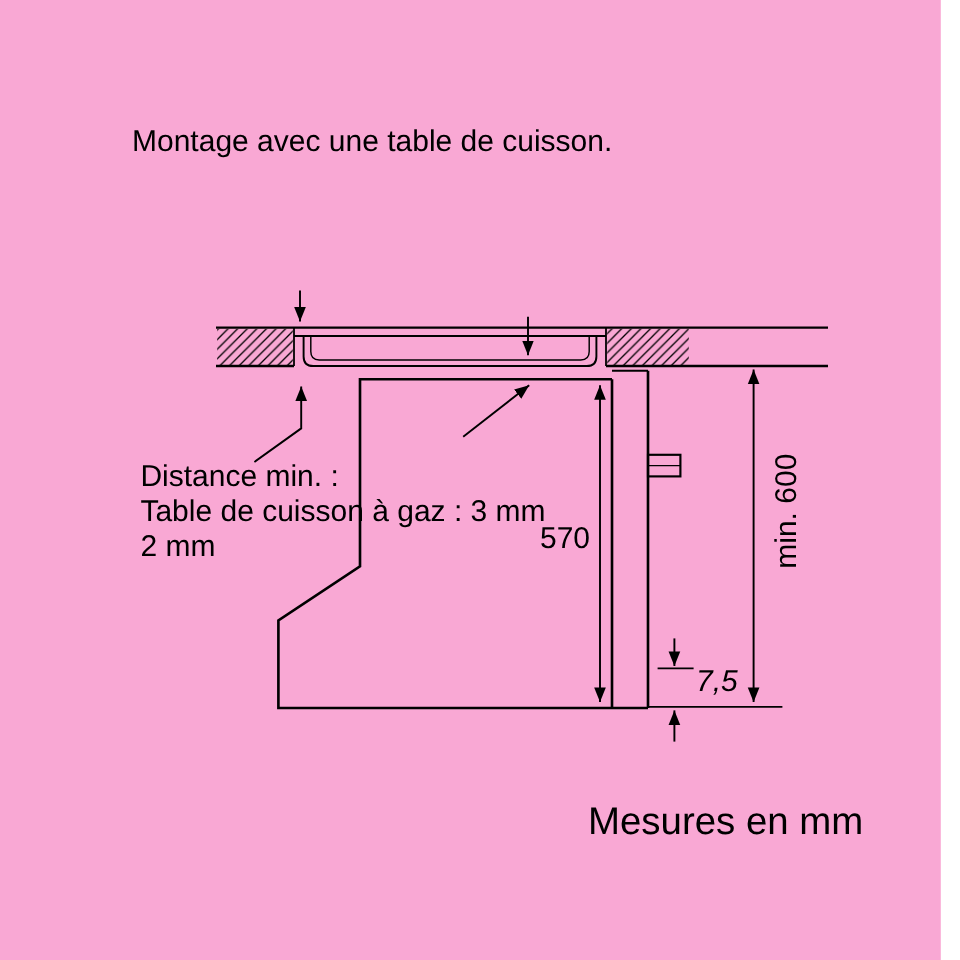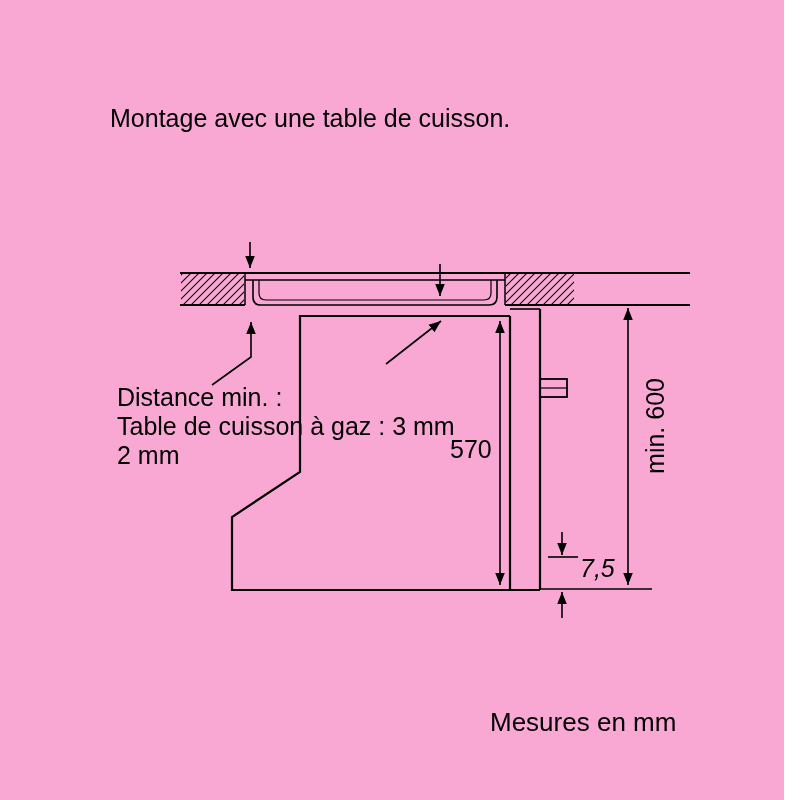--- a/index.html
+++ b/index.html
@@ -22,21 +22,21 @@
   }
   .callout-recess { left: 283px; top: 183px; }
   .callout-distance { left: 117px; top: 383px; line-height: 29px; }
   .title-lbl { left: 110px; top: 104px; }
   .dim-570 { left: 450px; top: 435px; width: 46px; text-align: left; }
   .dim-600 {
     left: 655px; top: 426px;
     transform: translate(-50%, -50%) rotate(-90deg);
   }
   .dim-75 { left: 580px; top: 554px; font-style: italic; }
-  .footer-lbl { left: 490px; top: 708px; font-size: 26px; }
+  .footer-lbl { left: 490px; top: 670px; font-size: 32px; }
 </style>
 </head>
 <body>
 
 <div class="stage">
 
   <svg class="diagram" width="800" height="800" viewBox="0 0 800 800">
     <defs>
       <pattern id="hatch" patternUnits="userSpaceOnUse" width="8" height="8">
         <path d="M0,8 L8,0 M-2,2 L2,-2 M6,10 L10,6" stroke="#000" stroke-width="1.1" fill="none"></path>

